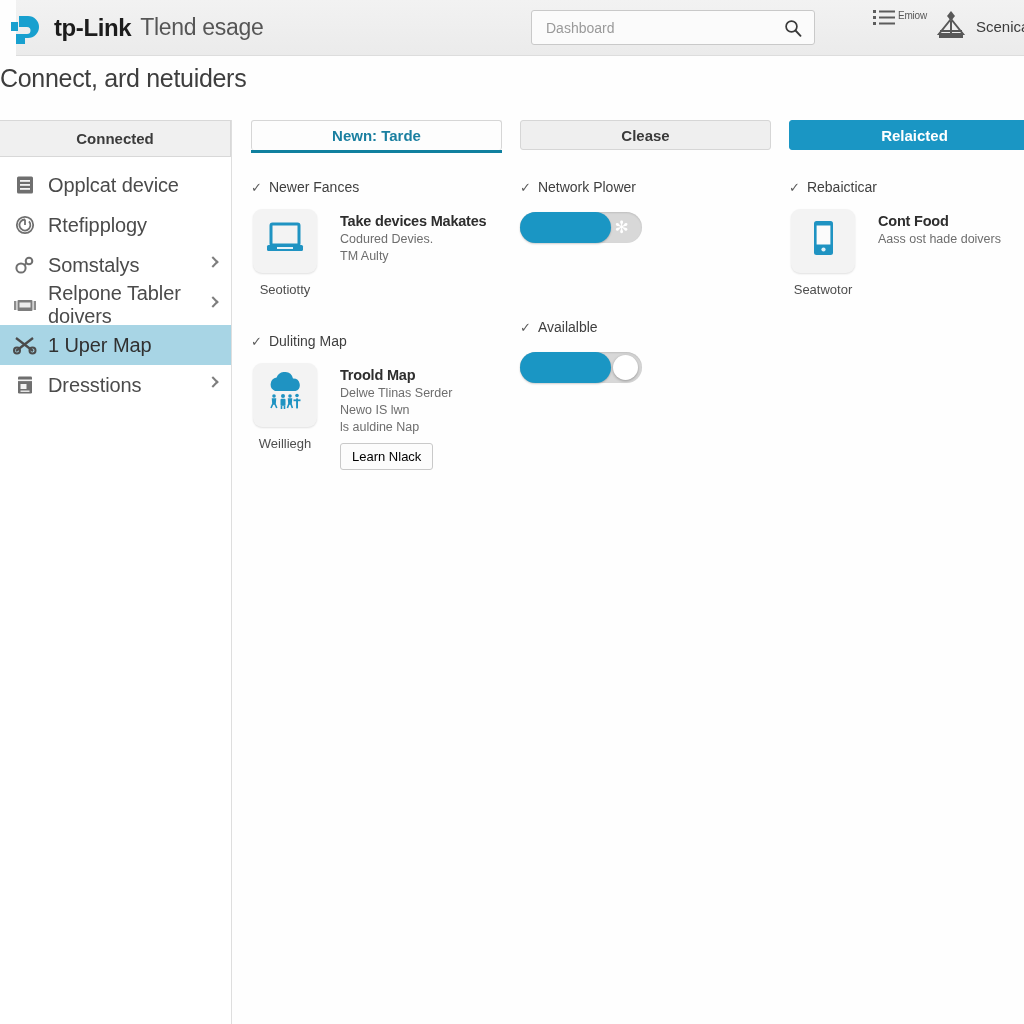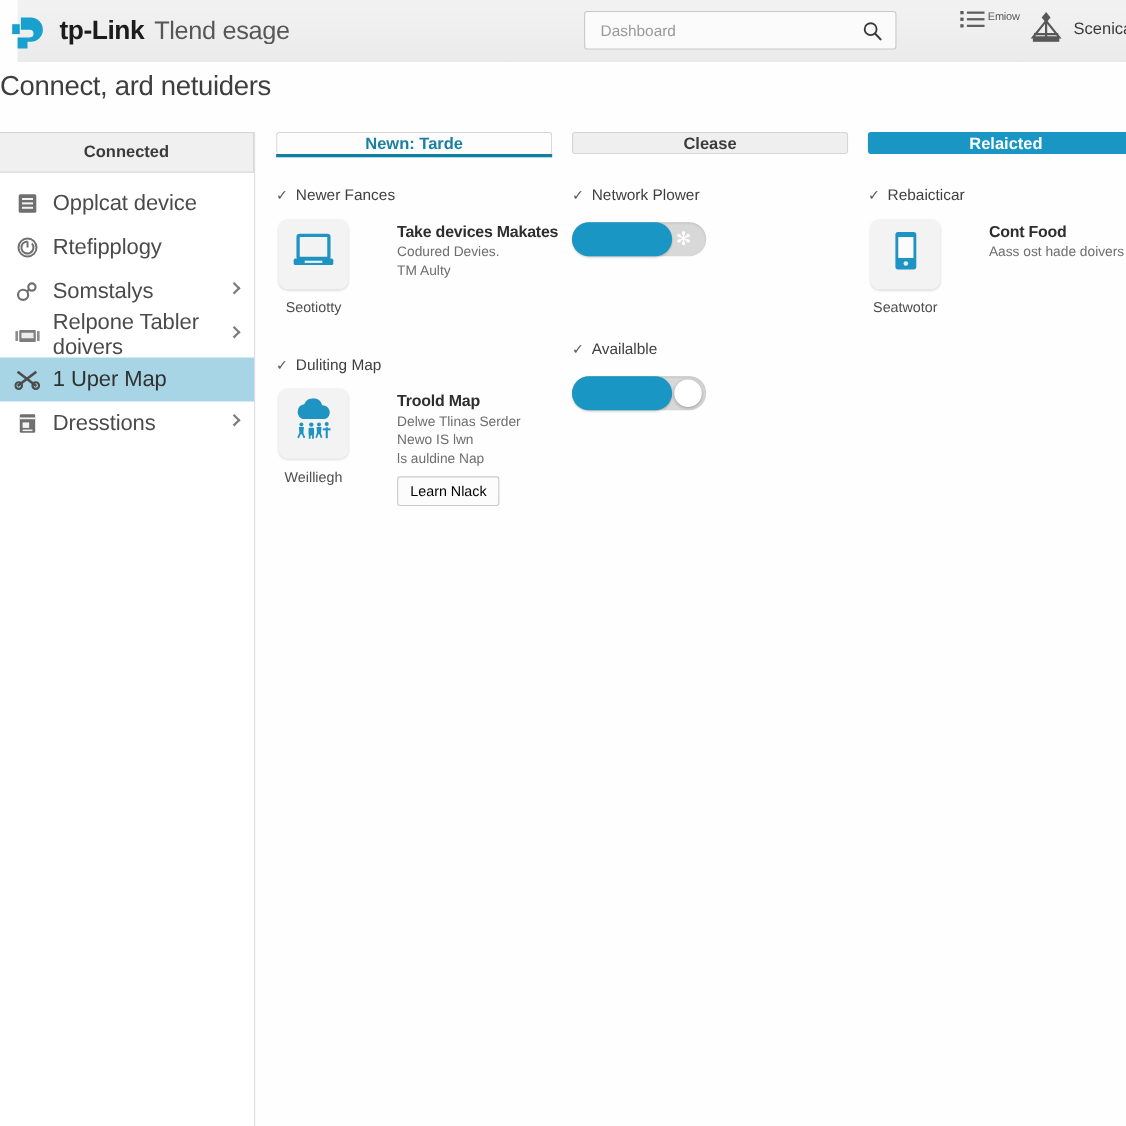--- a/index.html
+++ b/index.html
@@ -146,21 +146,21 @@
     width: 791px; height: 904px;
   }
   .col {
     position: absolute; top: 0;
   }
   #col-1 { left: 18px; width: 251px; }
   #col-2 { left: 287px; width: 251px; }
   #col-3 { left: 556px; width: 251px; }
 
   .tab {
-    height: 20px;
+    height: 30px;
     border: 1px solid #d6d6d6;
     border-radius: 3px;
     background: #fbfbfb;
     display: flex; align-items: center; justify-content: center;
     font-size: 15px; font-weight: bold; color: #3a3a3a;
     cursor: pointer;
     position: relative;
   }
   .tab.secondary { background: #efefef; }
   .tab.active {
@@ -199,21 +199,21 @@
     background: #f3f3f3;
     border-radius: 9px;
     box-shadow: 0 1px 2px rgba(0,0,0,.12);
     display: flex; align-items: center; justify-content: center;
   }
   .tile-caption {
     margin-top: 9px;
     font-size: 13px; color: #4e4e4e;
   }
   .tile-text {
-    margin-left: 42px; padding-top: 4px;
+    margin-left: 21px; padding-top: 4px;
   }
   .tile-title {
     font-size: 14.5px; color: #2e2e2e; font-weight: bold;
     letter-spacing: -0.2px; white-space: nowrap;
   }
   .tile-line {
     font-size: 12.5px; color: #6e6e6e; margin-top: 3px;
     white-space: nowrap;
   }
   .learn-btn {

